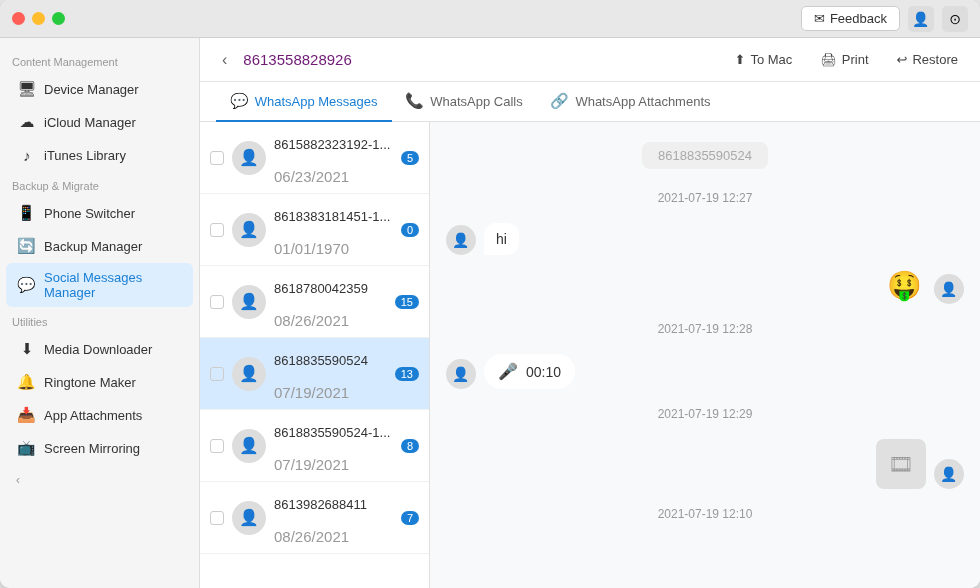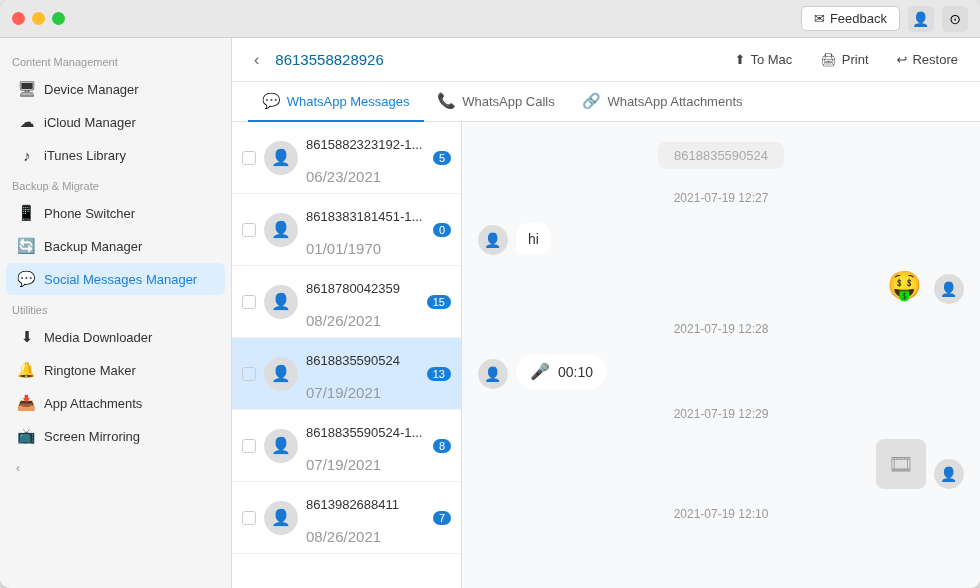--- a/index.html
+++ b/index.html
@@ -72,21 +72,21 @@
       justify-content: center;
       cursor: pointer;
       font-size: 14px;
     }
     .main-content {
       display: flex;
       flex: 1;
       overflow: hidden;
     }
     .sidebar {
-      width: 232px;
+      width: 200px;
       background: #f5f5f5;
       border-right: 1px solid #ddd;
       padding: 10px 0;
       overflow-y: auto;
       flex-shrink: 0;
     }
     .sidebar-section-label {
       font-size: 11px;
       color: #999;
       padding: 8px 12px 4px;
@@ -144,21 +144,21 @@
     }
     .contact-header .back-btn {
       font-size: 16px;
       color: #666;
       cursor: pointer;
       padding: 2px 6px;
     }
     .contact-header .contact-number {
       font-size: 15px;
       font-weight: 500;
-      color: #0369a1;
+      color: #701a75;
       flex: 1;
     }
     .header-actions {
       display: flex;
       gap: 16px;
       align-items: center;
     }
     .header-action-btn {
       display: flex;
       align-items: center;

